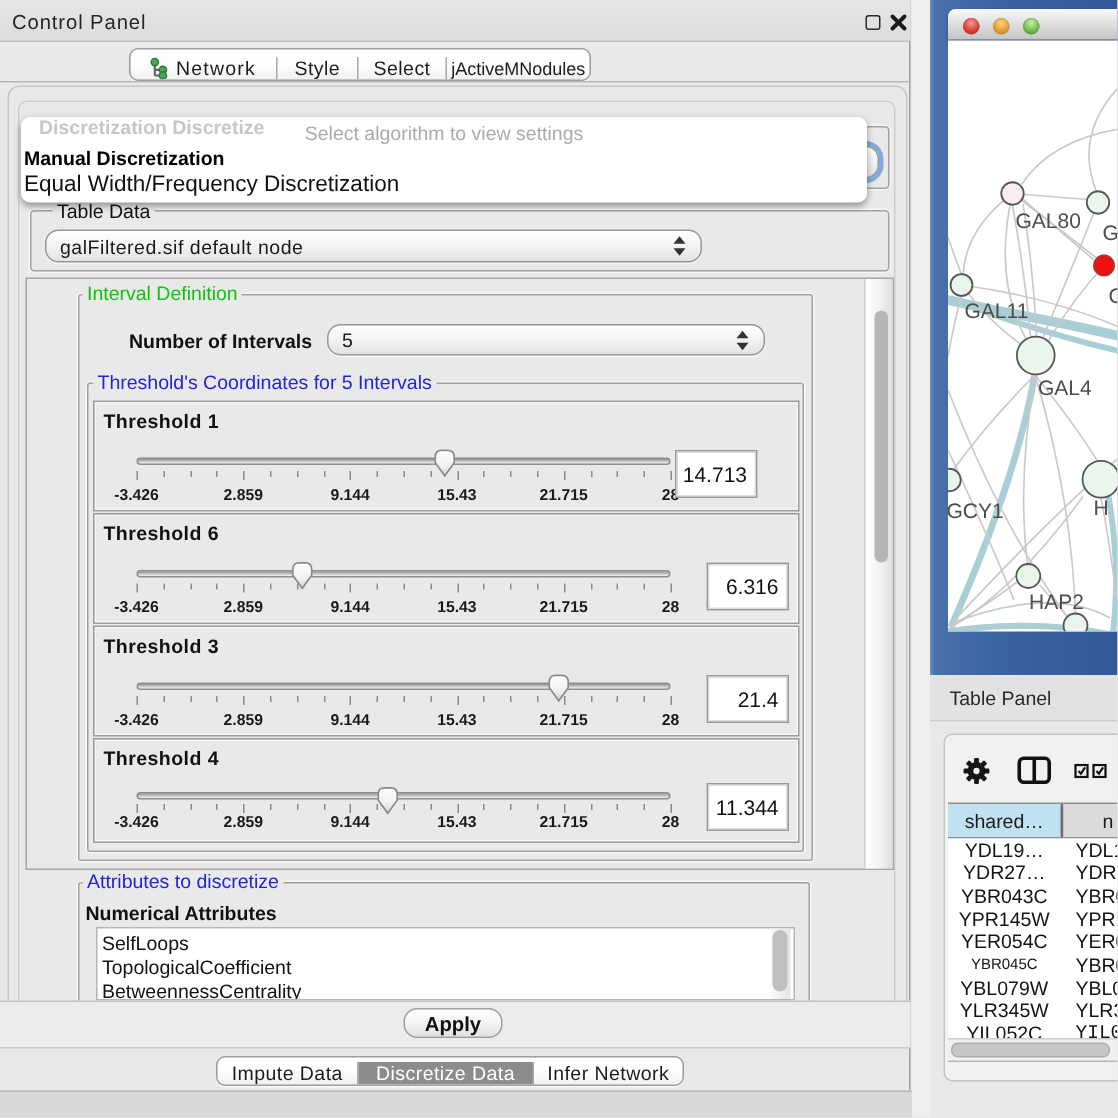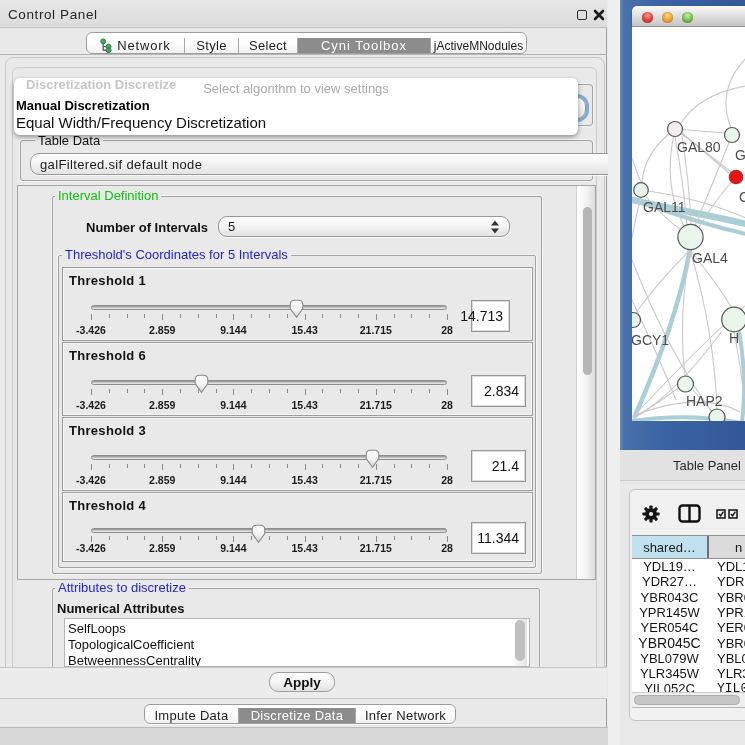--- a/index.html
+++ b/index.html
@@ -39,33 +39,32 @@
   </svg>
 <div class="tabgroup" style="left:86px;top:32px;height:22px;">
 <div class="tabseg" style="width:98px;letter-spacing:0.8px;"><svg width="12" height="15" viewBox="0 0 12 15" style="margin-right:5px;">
         <path d="M3.2,5 V12.5 M3.2,8.6 H8 M3.2,12.3 H8" stroke="#5a6273" stroke-width="1.4" fill="none"></path>
         <circle cx="3.2" cy="3.4" r="2.4" fill="#49a75a" stroke="#2c7a3c" stroke-width="1"></circle>
         <circle cx="8.6" cy="8.6" r="2.4" fill="#49a75a" stroke="#2c7a3c" stroke-width="1"></circle>
         <circle cx="8.6" cy="12.3" r="2.4" fill="#49a75a" stroke="#2c7a3c" stroke-width="1"></circle>
       </svg>Network</div>
 <div class="tabseg" style="width:54px;letter-spacing:0.3px;">Style</div>
 <div class="tabseg" style="width:59px;letter-spacing:0.3px;">Select</div>
-<div class="tabseg sel" style="width:133px;letter-spacing:1px;">Cyni Toolbox</div>
 <div class="tabseg" style="width:95px;font-size:12px;letter-spacing:0px;">jActiveMNodules</div>
 </div>
 <div class="abs" style="left:0;top:54px;width:607px;height:1px;background:#b5b5b5;"></div>
 <div class="abs" style="left:5px;top:57px;width:600px;height:641px;border:1px solid #c6c6c6;border-radius:8px;"></div>
 <div class="abs" style="left:12px;top:67px;width:585px;height:630px;border:1px solid #cdcdcd;border-radius:6px;background:#e9e9e9;"></div>
 <div class="grp" style="left:20px;top:84px;width:573px;height:42px;"></div>
 <div class="combo" style="left:30px;top:97px;width:556px;height:22px;box-shadow:0 0 0 3px rgba(100,155,215,0.8);">
     <div class="spin"></div>
   </div>
 <div class="grp" style="left:20px;top:140px;width:573px;height:41px;"></div>
 <div class="grptitle" style="left:35px;top:134px;color:#111;">Table Data</div>
-<div class="combo" style="left:30px;top:153px;width:650px;height:22px;padding-left:11px;">
+<div class="combo" style="left:30px;top:153px;width:438px;height:22px;padding-left:11px;">
     <div class="ct">galFiltered.sif default node</div>
     <div class="spin"></div>
   </div>
 <div class="abs" style="left:14px;top:78px;width:564px;height:57px;background:#ffffff;border-radius:6px;box-shadow:0 2px 5px rgba(0,0,0,0.38);"></div>
 <div class="abs" style="left:14px;top:81px;width:564px;text-align:center;font-size:13px;color:#aaaaaa;">Select algorithm to view settings</div>
 <div class="abs" style="left:16px;top:98px;font-size:13px;font-weight:bold;color:#000;">Manual Discretization</div>
 <div class="abs" style="left:16px;top:114px;font-size:15px;color:#111;">Equal Width/Frequency Discretization</div>
 <div class="abs" style="left:26px;top:77px;font-size:13px;font-weight:bold;color:#c6c6c6;">Discretization Discretize</div>
 <div class="abs" style="left:17px;top:185px;width:579px;height:395px;border:1px solid #a5a5a5;background:#e9e9e9;"></div>
 <div class="abs" style="left:576px;top:186px;width:19px;height:393px;background:linear-gradient(90deg,#ffffff 0%,#f2f2f2 55%,#dedede 100%);border-left:1px solid #cfcfcf;"></div>
@@ -112,21 +111,21 @@
 <svg class="abs" style="left:289.0px;top:299px;" width="15" height="20" viewBox="0 0 15 20">
     <defs>
       <linearGradient id="thg" x1="0" y1="0" x2="0" y2="1">
         <stop offset="0" stop-color="#ffffff"></stop>
         <stop offset="0.6" stop-color="#f0f0f0"></stop>
         <stop offset="1" stop-color="#d2d2d2"></stop>
       </linearGradient>
     </defs>
     <path d="M1.2,9.5 L1.2,5.5 Q1.2,1.2 5.5,1.2 L9.5,1.2 Q13.8,1.2 13.8,5.5 L13.8,9.5 L7.5,18.2 Z" fill="url(#thg)" stroke="#8a8a8a" stroke-width="1.1"></path>
   </svg>
-<div class="vfield" style="left:471px;top:300px;width:39px;height:32px;">14.713</div>
+<div class="vfield" style="left:450px;top:300px;width:55px;height:32px;">14.713</div>
 <div class="tbox" style="left:62px;top:342px;width:471px;height:74px;"></div>
 <div class="abs" style="left:69px;top:348px;font-size:13px;font-weight:bold;letter-spacing:0.3px;color:#111;">Threshold 6</div>
 <div class="track" style="left:91.0px;top:380px;width:356.0px;"></div>
 <div class="tick" style="left:91.0px;top:389px;height:6px;"></div>
 <div class="tick" style="left:108.8px;top:389px;height:4px;"></div>
 <div class="tick" style="left:126.6px;top:389px;height:4px;"></div>
 <div class="tick" style="left:144.4px;top:389px;height:4px;"></div>
 <div class="tick" style="left:162.2px;top:389px;height:6px;"></div>
 <div class="tick" style="left:180.0px;top:389px;height:4px;"></div>
 <div class="tick" style="left:197.8px;top:389px;height:4px;"></div>
@@ -153,21 +152,21 @@
 <svg class="abs" style="left:193.9px;top:374px;" width="15" height="20" viewBox="0 0 15 20">
     <defs>
       <linearGradient id="thg" x1="0" y1="0" x2="0" y2="1">
         <stop offset="0" stop-color="#ffffff"></stop>
         <stop offset="0.6" stop-color="#f0f0f0"></stop>
         <stop offset="1" stop-color="#d2d2d2"></stop>
       </linearGradient>
     </defs>
     <path d="M1.2,9.5 L1.2,5.5 Q1.2,1.2 5.5,1.2 L9.5,1.2 Q13.8,1.2 13.8,5.5 L13.8,9.5 L7.5,18.2 Z" fill="url(#thg)" stroke="#8a8a8a" stroke-width="1.1"></path>
   </svg>
-<div class="vfield" style="left:471px;top:375px;width:55px;height:32px;">2.834</div>
+<div class="vfield" style="left:471px;top:375px;width:55px;height:32px;">6.316</div>
 <div class="tbox" style="left:62px;top:417px;width:471px;height:74px;"></div>
 <div class="abs" style="left:69px;top:423px;font-size:13px;font-weight:bold;letter-spacing:0.3px;color:#111;">Threshold 3</div>
 <div class="track" style="left:91.0px;top:455px;width:356.0px;"></div>
 <div class="tick" style="left:91.0px;top:464px;height:6px;"></div>
 <div class="tick" style="left:108.8px;top:464px;height:4px;"></div>
 <div class="tick" style="left:126.6px;top:464px;height:4px;"></div>
 <div class="tick" style="left:144.4px;top:464px;height:4px;"></div>
 <div class="tick" style="left:162.2px;top:464px;height:6px;"></div>
 <div class="tick" style="left:180.0px;top:464px;height:4px;"></div>
 <div class="tick" style="left:197.8px;top:464px;height:4px;"></div>
@@ -319,21 +318,21 @@
 <text x="739" y="202">C</text>
 <text x="643" y="212">GAL11</text>
 <text x="692" y="263">GAL4</text>
 <text x="631" y="345">GCY1</text>
 <text x="729" y="343">H</text>
 <text x="686" y="406">HAP2</text>
 </g>
 </svg>
   </div>
 <div class="abs" style="left:620px;top:450px;width:125px;height:31px;background:#e2e2e2;border-bottom:1px solid #cccccc;"></div>
-<div class="abs" style="left:633px;top:450px;height:31px;display:flex;align-items:center;font-size:13px;color:#2a2a2a;margin-left:40px;">Table Panel</div>
+<div class="abs" style="left:633px;top:450px;height:31px;display:flex;align-items:center;font-size:13px;color:#2a2a2a;">Table Panel</div>
 <div class="abs" style="left:620px;top:481px;width:125px;height:264px;background:#e8e8e8;"></div>
 <div class="abs" style="left:629px;top:489px;width:120px;height:232px;background:#f1f1f1;border:1px solid #c4c4c4;border-top-left-radius:6px;border-bottom-left-radius:6px;"></div>
 <svg class="abs" style="left:642px;top:505px;" width="18" height="18" viewBox="0 0 18 18">
     <g fill="#151515">
       <circle cx="9" cy="9" r="6"></circle>
       <g>
         <rect x="7.4" y="0.4" width="3.2" height="3.4" rx="0.8"></rect>
         <rect x="7.4" y="14.2" width="3.2" height="3.4" rx="0.8"></rect>
         <rect x="0.4" y="7.4" width="3.4" height="3.2" rx="0.8"></rect>
         <rect x="14.2" y="7.4" width="3.4" height="3.2" rx="0.8"></rect>
@@ -367,21 +366,21 @@
 <div class="rowtxt" style="left:0px;top:0.0px;width:75px;text-align:center;font-size:13px;color:#141414;line-height:15.3px;">YDL19…</div>
 <div class="rowtxt" style="left:85px;top:0.0px;font-size:13px;color:#141414;line-height:15.3px;">YDL1</div>
 <div class="rowtxt" style="left:0px;top:15.3px;width:75px;text-align:center;font-size:13px;color:#141414;line-height:15.3px;">YDR27…</div>
 <div class="rowtxt" style="left:85px;top:15.3px;font-size:13px;color:#141414;line-height:15.3px;">YDR2</div>
 <div class="rowtxt" style="left:0px;top:30.6px;width:75px;text-align:center;font-size:13px;color:#141414;line-height:15.3px;">YBR043C</div>
 <div class="rowtxt" style="left:85px;top:30.6px;font-size:13px;color:#141414;line-height:15.3px;">YBR0</div>
 <div class="rowtxt" style="left:0px;top:45.9px;width:75px;text-align:center;font-size:13px;color:#141414;line-height:15.3px;">YPR145W</div>
 <div class="rowtxt" style="left:85px;top:45.9px;font-size:13px;color:#141414;line-height:15.3px;">YPR1</div>
 <div class="rowtxt" style="left:0px;top:61.2px;width:75px;text-align:center;font-size:13px;color:#141414;line-height:15.3px;">YER054C</div>
 <div class="rowtxt" style="left:85px;top:61.2px;font-size:13px;color:#141414;line-height:15.3px;">YER0</div>
-<div class="rowtxt" style="left:0px;top:76.5px;width:75px;text-align:center;font-size:14px;color:#141414;line-height:15.3px;">YBR045C</div>
+<div class="rowtxt" style="left:0px;top:76.5px;width:75px;text-align:center;font-size:10px;color:#141414;line-height:15.3px;">YBR045C</div>
 <div class="rowtxt" style="left:85px;top:76.5px;font-size:13px;color:#141414;line-height:15.3px;">YBR0</div>
 <div class="rowtxt" style="left:0px;top:91.8px;width:75px;text-align:center;font-size:13px;color:#141414;line-height:15.3px;">YBL079W</div>
 <div class="rowtxt" style="left:85px;top:91.8px;font-size:13px;color:#141414;line-height:15.3px;">YBL0</div>
 <div class="rowtxt" style="left:0px;top:107.1px;width:75px;text-align:center;font-size:13px;color:#141414;line-height:15.3px;">YLR345W</div>
 <div class="rowtxt" style="left:85px;top:107.1px;font-size:13px;color:#141414;line-height:15.3px;">YLR3</div>
 <div class="rowtxt" style="left:0px;top:122.4px;width:75px;text-align:center;font-size:13px;color:#141414;line-height:15.3px;">YIL052C</div>
 <div class="rowtxt" style="left:85px;top:122.4px;font-size:13px;color:#141414;line-height:15.3px;font-family:Liberation Mono, monospace;">YIL0</div>
 </div>
 <div class="abs" style="left:632px;top:692px;width:113px;height:15px;background:#f0f0f0;border-top:1px solid #cdcdcd;"></div>
 <div class="abs" style="left:634px;top:695px;width:106px;height:10px;background:#c6c6c6;border:1px solid #aeaeae;border-radius:4.5px;"></div>

